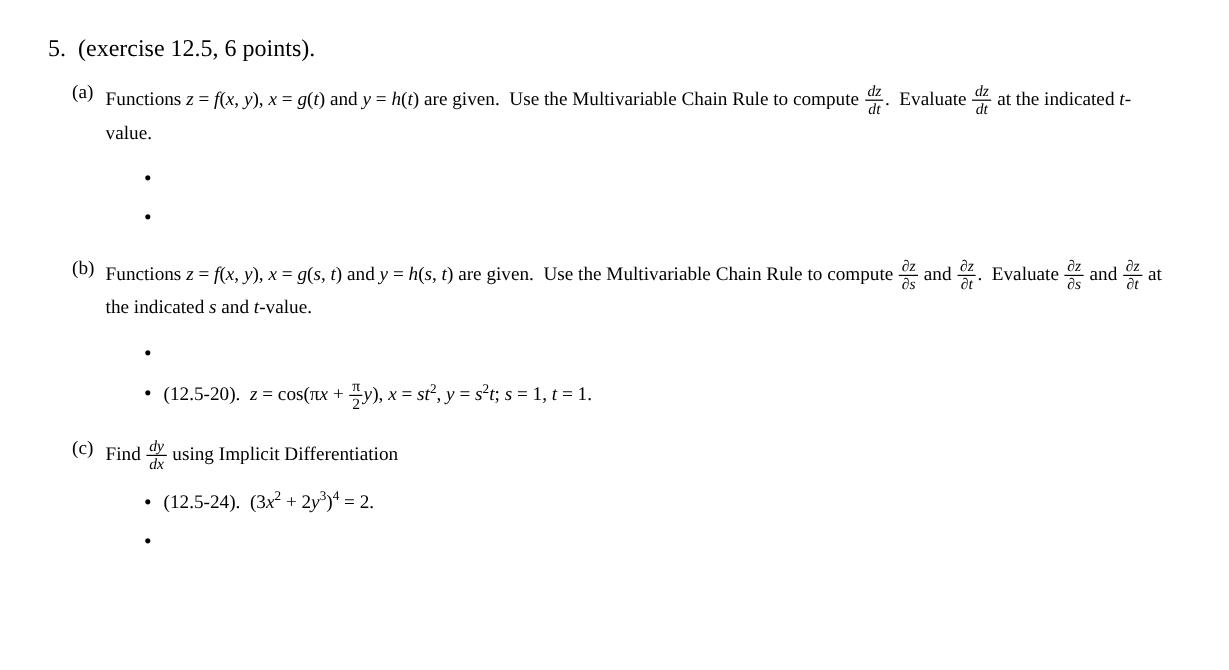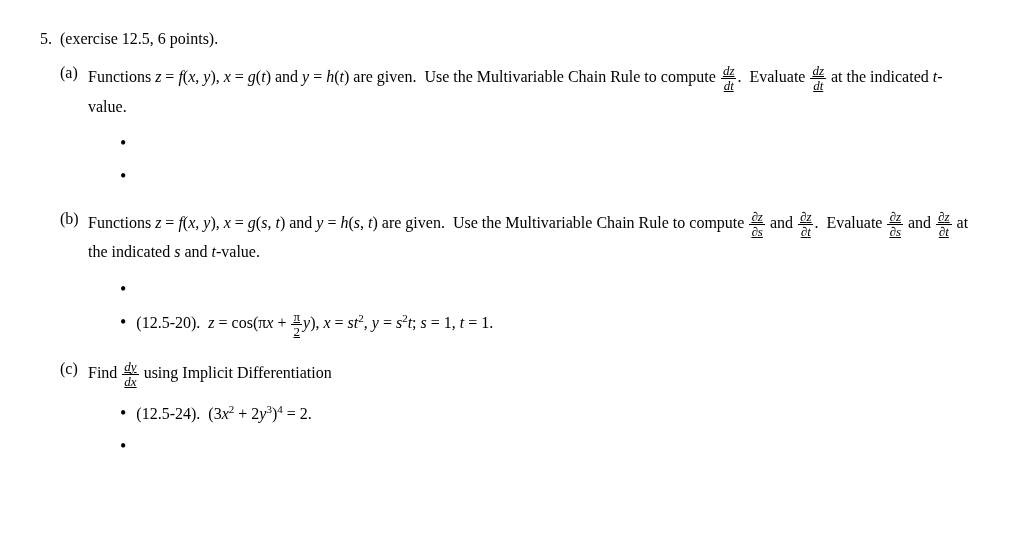--- a/index.html
+++ b/index.html
@@ -16,21 +16,21 @@
       width: 1024px;
       min-height: 558px;
       padding: 30px 40px;
     }
 
     .page-content {
       max-width: 940px;
     }
 
     .problem-number {
-      font-size: 16px;
+      font-size: 20px;
       margin-bottom: 16px;
     }
 
     .part {
       margin-left: 20px;
       margin-bottom: 20px;
     }
 
     .part-label {
       display: flex;
@@ -70,21 +70,20 @@
     }
 
     .frac {
       display: inline-flex;
       flex-direction: column;
       align-items: center;
       vertical-align: middle;
       font-size: 13px;
       margin: 0 1px;
       line-height: 1.1;
-      text-decoration: underline;
     }
 
     .frac-num {
       border-bottom: 1px solid #000;
       padding: 0 2px;
       text-align: center;
     }
 
     .frac-den {
       padding: 0 2px;

